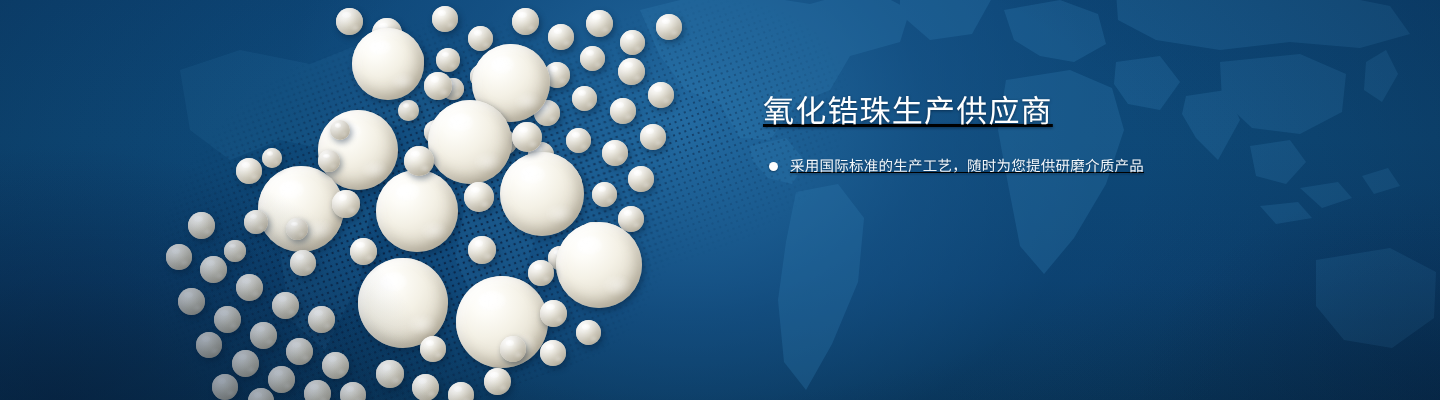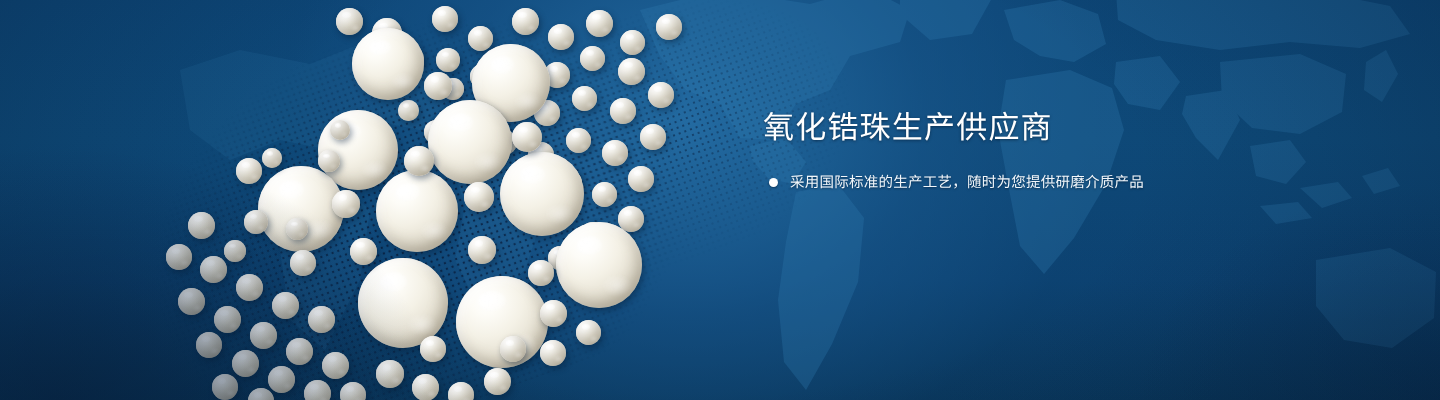--- a/index.html
+++ b/index.html
@@ -121,22 +121,23 @@
     width:34%;height:24%;
     border-radius:50%;
     background:radial-gradient(ellipse at 50% 50%, rgba(255,255,255,0.40) 0%, rgba(255,255,255,0) 75%);
     filter:blur(1.4px);
   }
   .bead.lg::after{ filter:blur(1.2px); }
 
   
   .copy{
     position:absolute;
-    left:763px;top:112px;
+    left:763px;top:96px;
     width:520px;
+    text-decoration:underline;
   }
   .headline{
     margin:0 0 26px 0;
     font-size:31px;
     line-height:1.05;
     font-weight:400;
     letter-spacing:1.2px;
     color:#ffffff;
     text-shadow:0 1px 3px rgba(2,18,38,0.55);
     white-space:nowrap;

